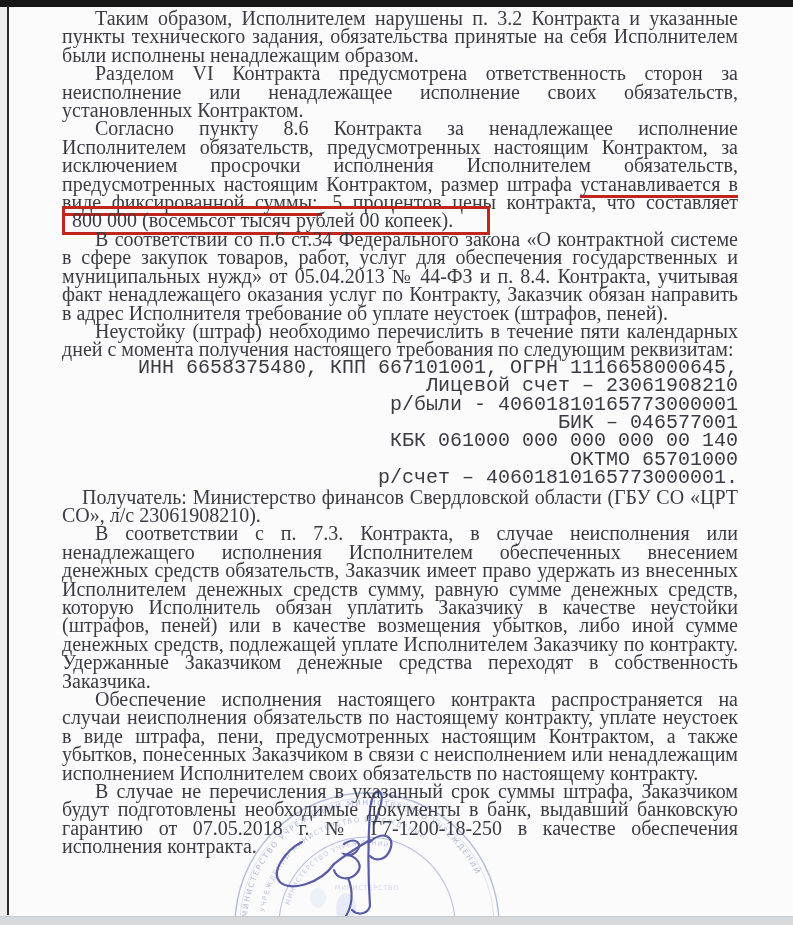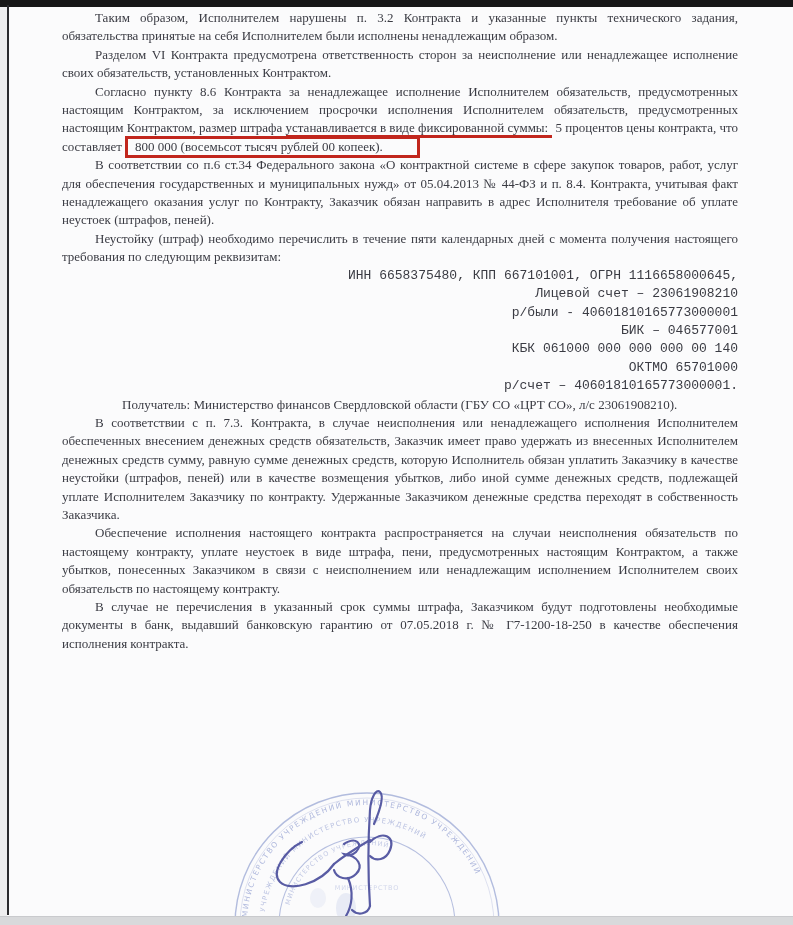--- a/index.html
+++ b/index.html
@@ -12,26 +12,26 @@
     color:#3a3b43;
   }
   
   .scan-top{position:absolute;top:0;left:0;width:793px;height:7px;background:#171717;z-index:5;}
   .scan-gutter{position:absolute;top:0;left:0;width:7px;height:925px;background:#eeeeef;z-index:4;}
   .scan-line{position:absolute;top:5px;left:7px;width:2px;height:910px;background:#2b2b2e;z-index:5;}
   .scan-bottom{position:absolute;bottom:0;left:0;width:793px;height:8px;background:#d8d9db;border-top:1px solid #c9cacd;z-index:6;}
   
   .content{
     position:absolute;left:62px;top:9px;width:676px;z-index:3;
-    font-size:13px;line-height:18.4px;
+    font-size:20px;line-height:18.4px;
   }
   .content p{margin:0;}
   p.body{text-align:justify;text-indent:33px;}
   p.req{text-indent:20px;text-align:right;font-family:Liberation Mono, monospace;}
-  p.req-just{text-indent:20px;text-align:justify;margin-left:40px;}
+  p.req-just{text-indent:20px;text-align:justify;}
   .red-underline{
     border-bottom:3px solid #c1261d;
     padding-right:4px;
   }
   .red-box{
     border:3px solid #c1261d;
     padding:0 34px 1px 7px;
   }
   
   .sig-block{position:absolute;left:62px;top:828px;width:676px;z-index:3;font-size:16.5px;}

